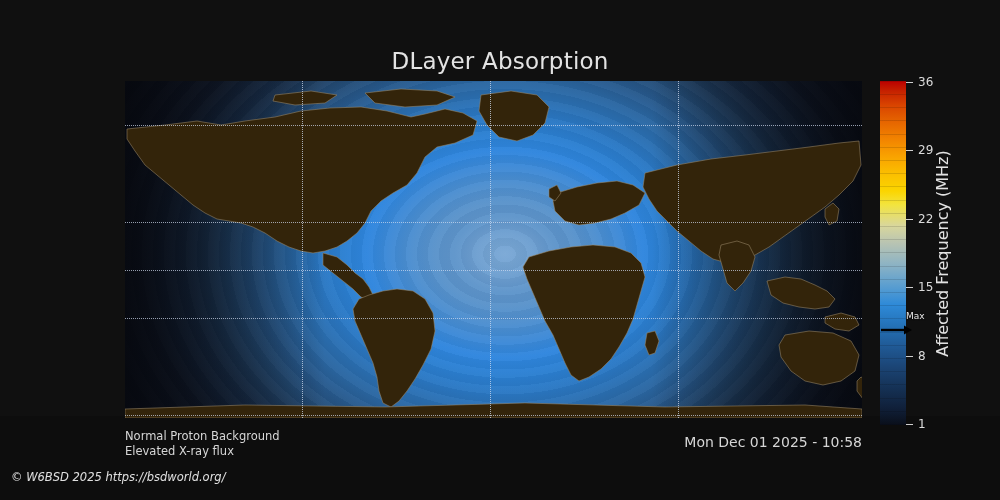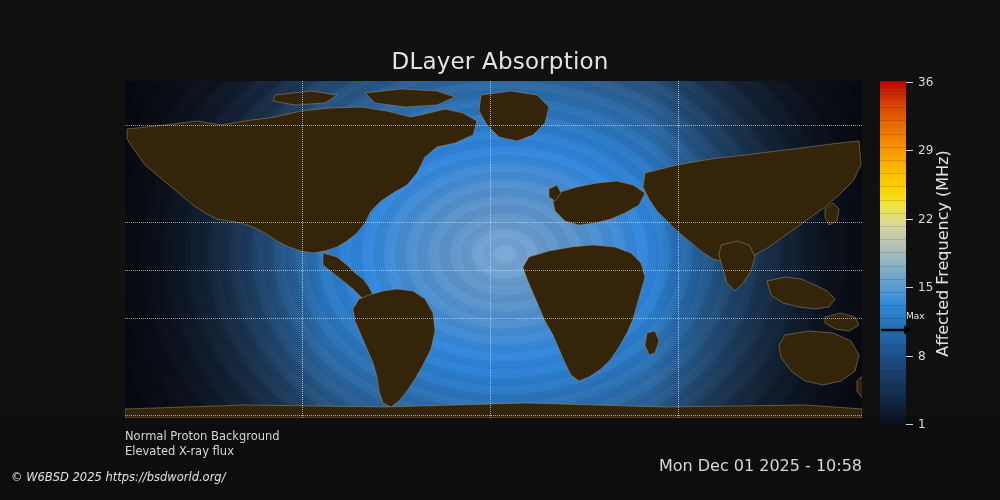--- a/index.html
+++ b/index.html
@@ -125,21 +125,21 @@
   .maxmark{position:absolute;left:0;width:26px;}
   .maxmark .mlab{
     position:absolute;left:2px;top:-14px;font-size:9px;color:#e8e8e8;
     text-shadow:0 0 2px #000;
     padding-left:24px;
   }
   .maxmark .arr{position:absolute;left:0;top:0;width:32px;height:10px;}
 
   
   .cap-left{position:absolute;left:125px;top:429px;font-size:11.5px;line-height:15px;color:#d6d6d6;}
-  .cap-right{position:absolute;right:138px;top:456px;font-size:16px;color:#d6d6d6;}
+  .cap-right{position:absolute;right:138px;top:434px;font-size:14px;color:#d6d6d6;}
   .footer{position:absolute;left:11px;top:470px;font-size:11.5px;font-style:italic;color:#e0e0e0;}
 </style>
 </head>
 <body>
 
 <div class="stage">
 
   <div class="title">DLayer Absorption</div>
 
   <div class="map-wrap">

